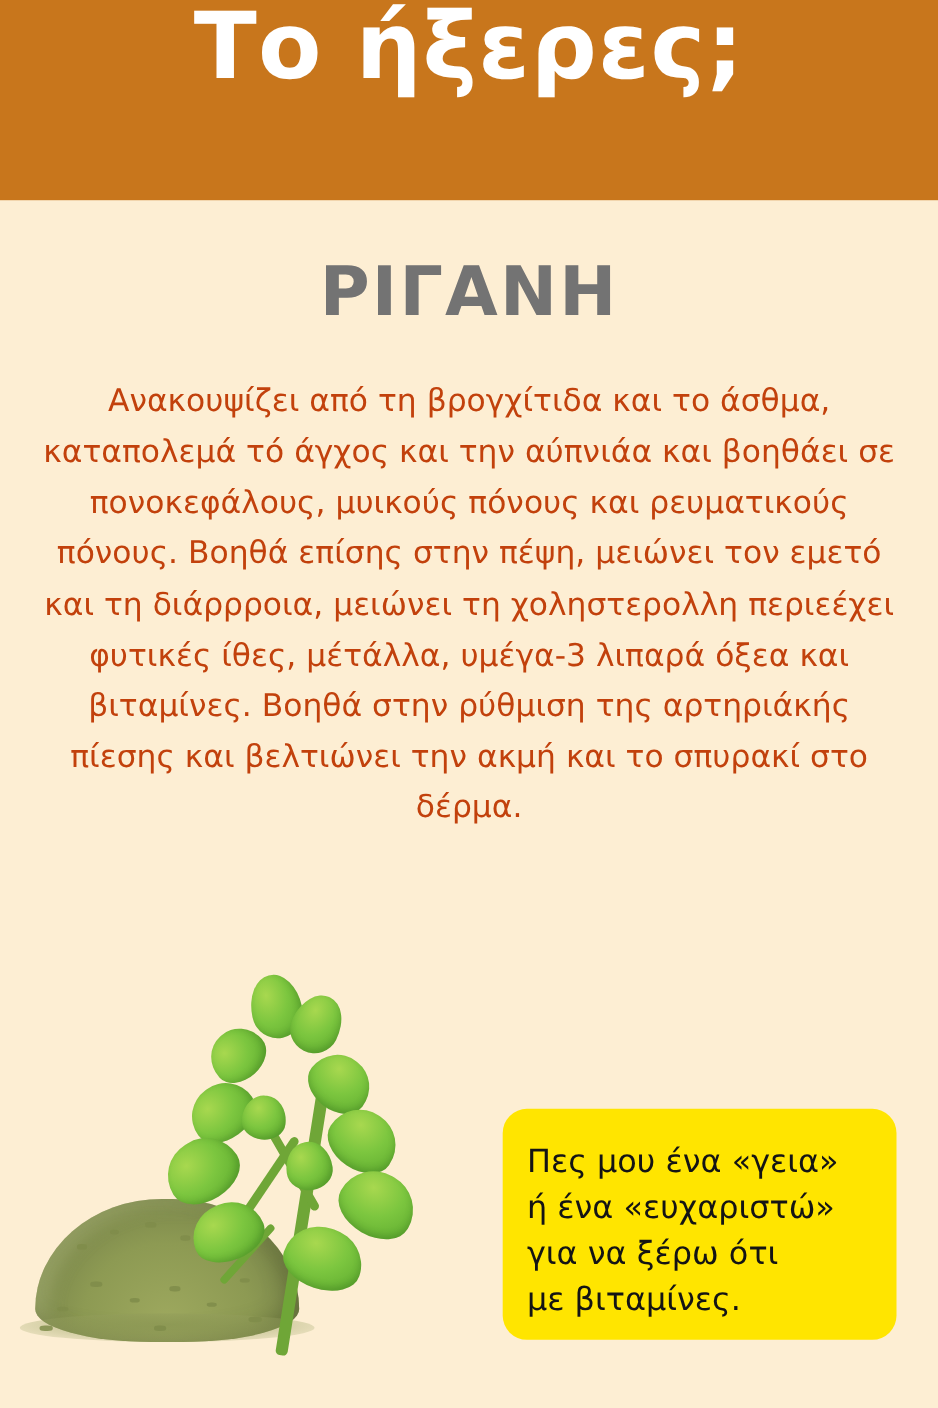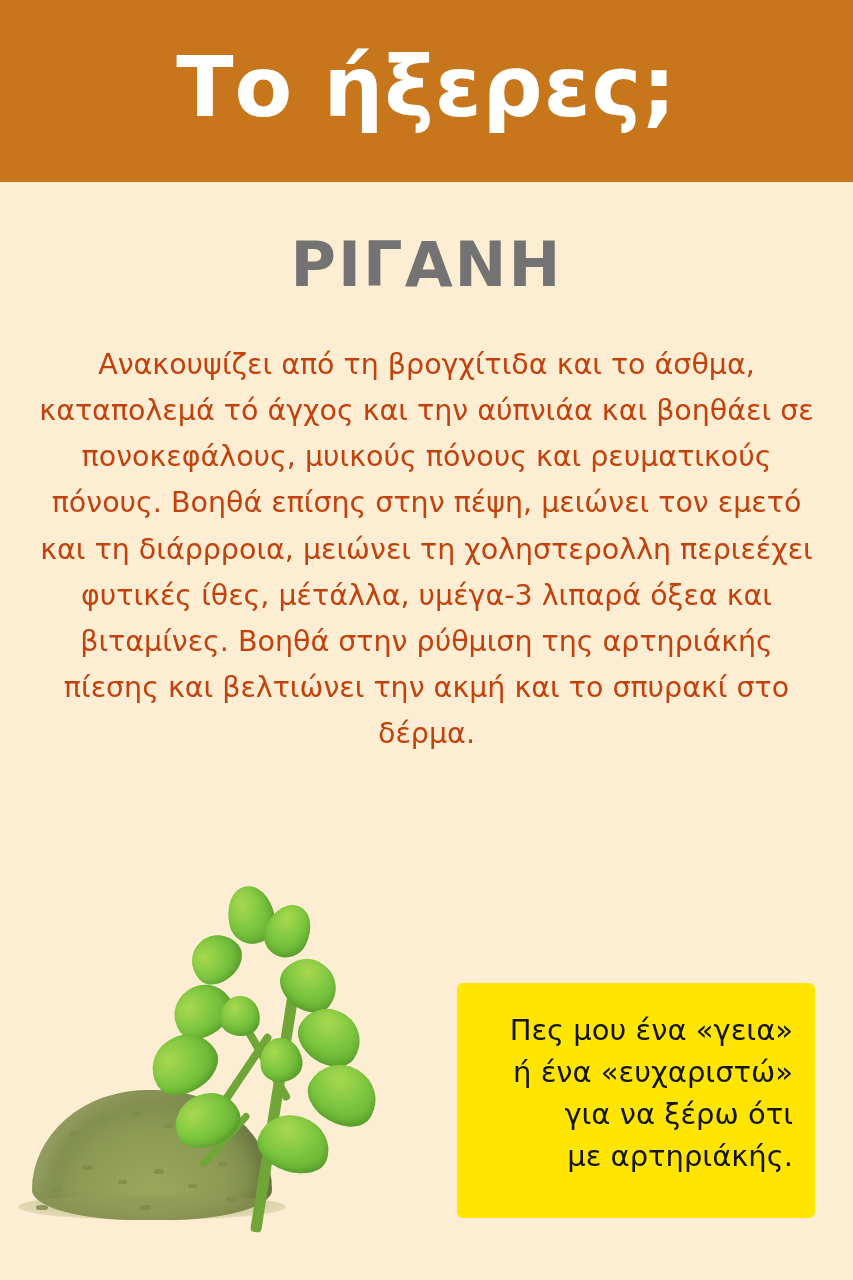--- a/index.html
+++ b/index.html
@@ -19,21 +19,21 @@
     width: 853px;
     height: 1280px;
     background: #fdeed3;
     overflow: hidden;
   }
   .header-band {
     width: 100%;
     height: 182px;
     background: #c8761c;
     display: flex;
-    align-items: center;
+    align-items: flex-start;
     justify-content: center;
   }
   .header-title {
     color: #ffffff;
     font-size: 84px;
     font-weight: bold;
     letter-spacing: 1px;
     line-height: 1;
     text-align: center;
     margin: 0;
@@ -110,24 +110,24 @@
     border-radius: 60% 60% 62% 62% / 72% 72% 50% 50%;
     box-shadow: inset -2px -3px 6px rgba(40,90,20,0.25);
   }
   
   .callout {
     position: absolute;
     right: 38px;
     bottom: 62px;
     width: 358px;
     background: #ffe500;
-    border-radius: 6px;
-    padding: 26px 22px 41px 22px;
+    border-radius: 22px;
+    padding: 26px 22px 16px 22px;
     box-sizing: border-box;
-    text-align: right;
+    text-align: left;
   }
   .callout-line {
     color: #141414;
     font-size: 29px;
     line-height: 1.45;
     font-weight: 500;
     white-space: nowrap;
   }
 </style>
 </head>
@@ -179,17 +179,17 @@
       <div class="leaf" style="left:152px; bottom:86px; width:66px; height:52px; transform: rotate(-22deg);"></div>
       <div class="leaf" style="left:236px; bottom:60px; width:72px; height:56px; transform: rotate(18deg);"></div>
       <div class="leaf" style="left:198px; bottom:196px; width:40px; height:40px; transform: rotate(6deg);"></div>
       <div class="leaf" style="left:238px; bottom:150px; width:42px; height:44px; transform: rotate(-8deg);"></div>
     </div>
 
     <div class="callout">
       <div class="callout-line">Πες μου ένα «γεια»</div>
       <div class="callout-line">ή ένα «ευχαριστώ»</div>
       <div class="callout-line">για να ξέρω ότι</div>
-      <div class="callout-line">με αρτηριάκής.</div>
+      <div class="callout-line">με βιταμίνες.</div>
     </div>
 
   </div>
 </div>
 
 </body></html>

